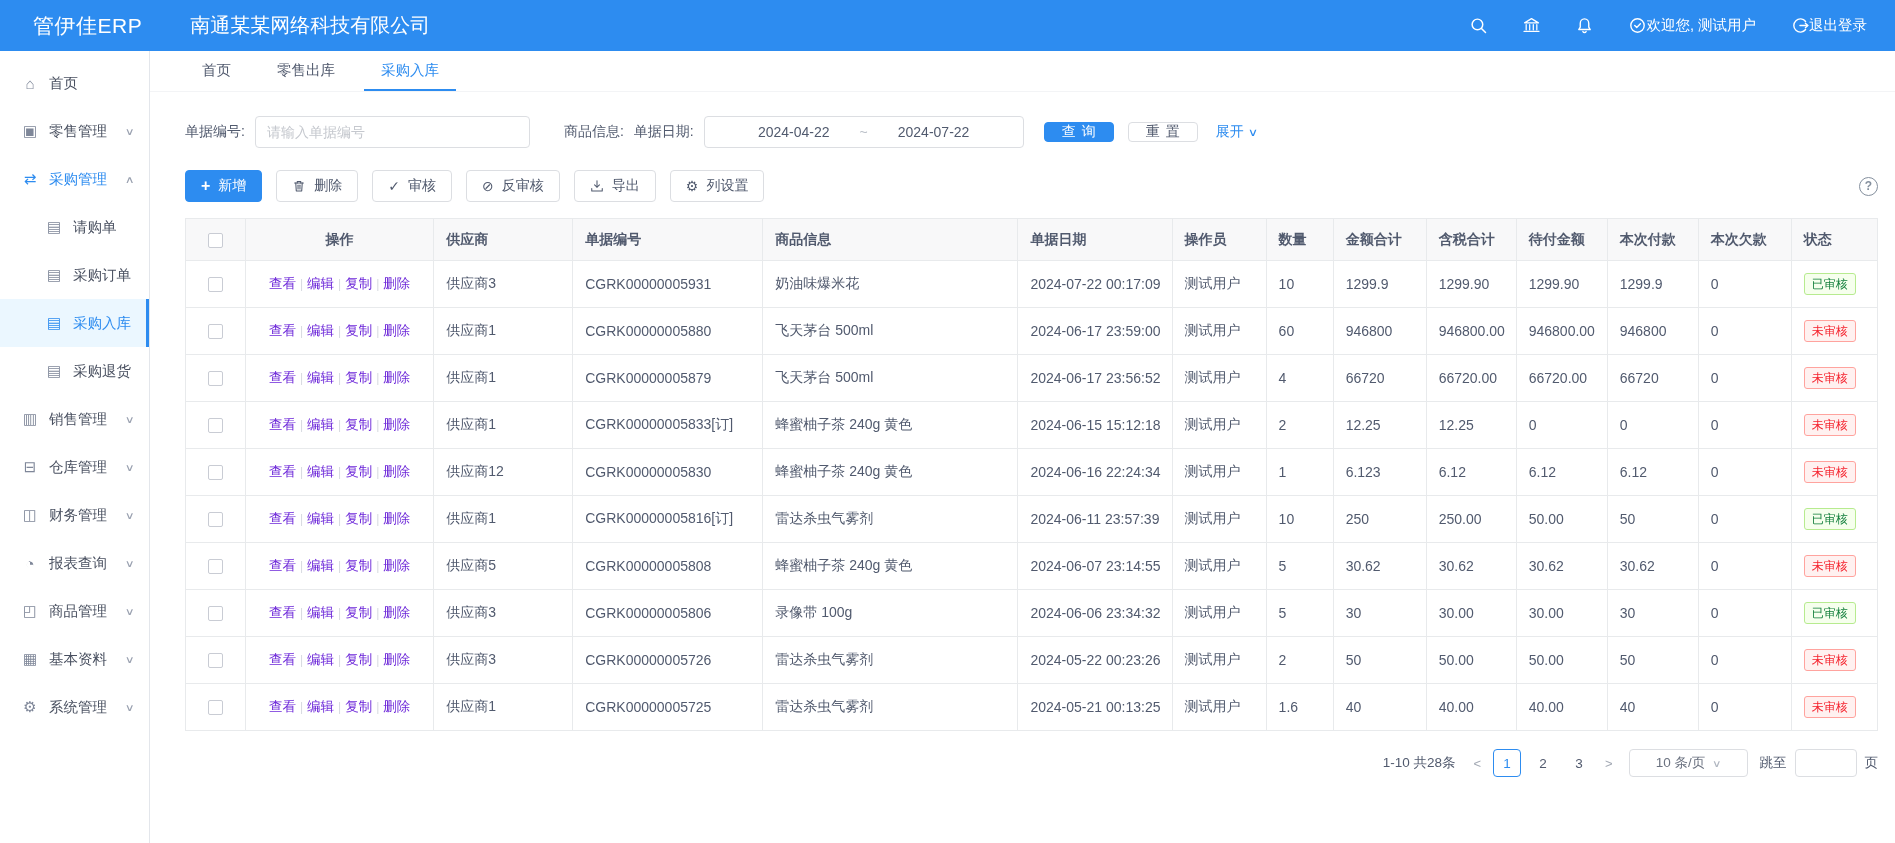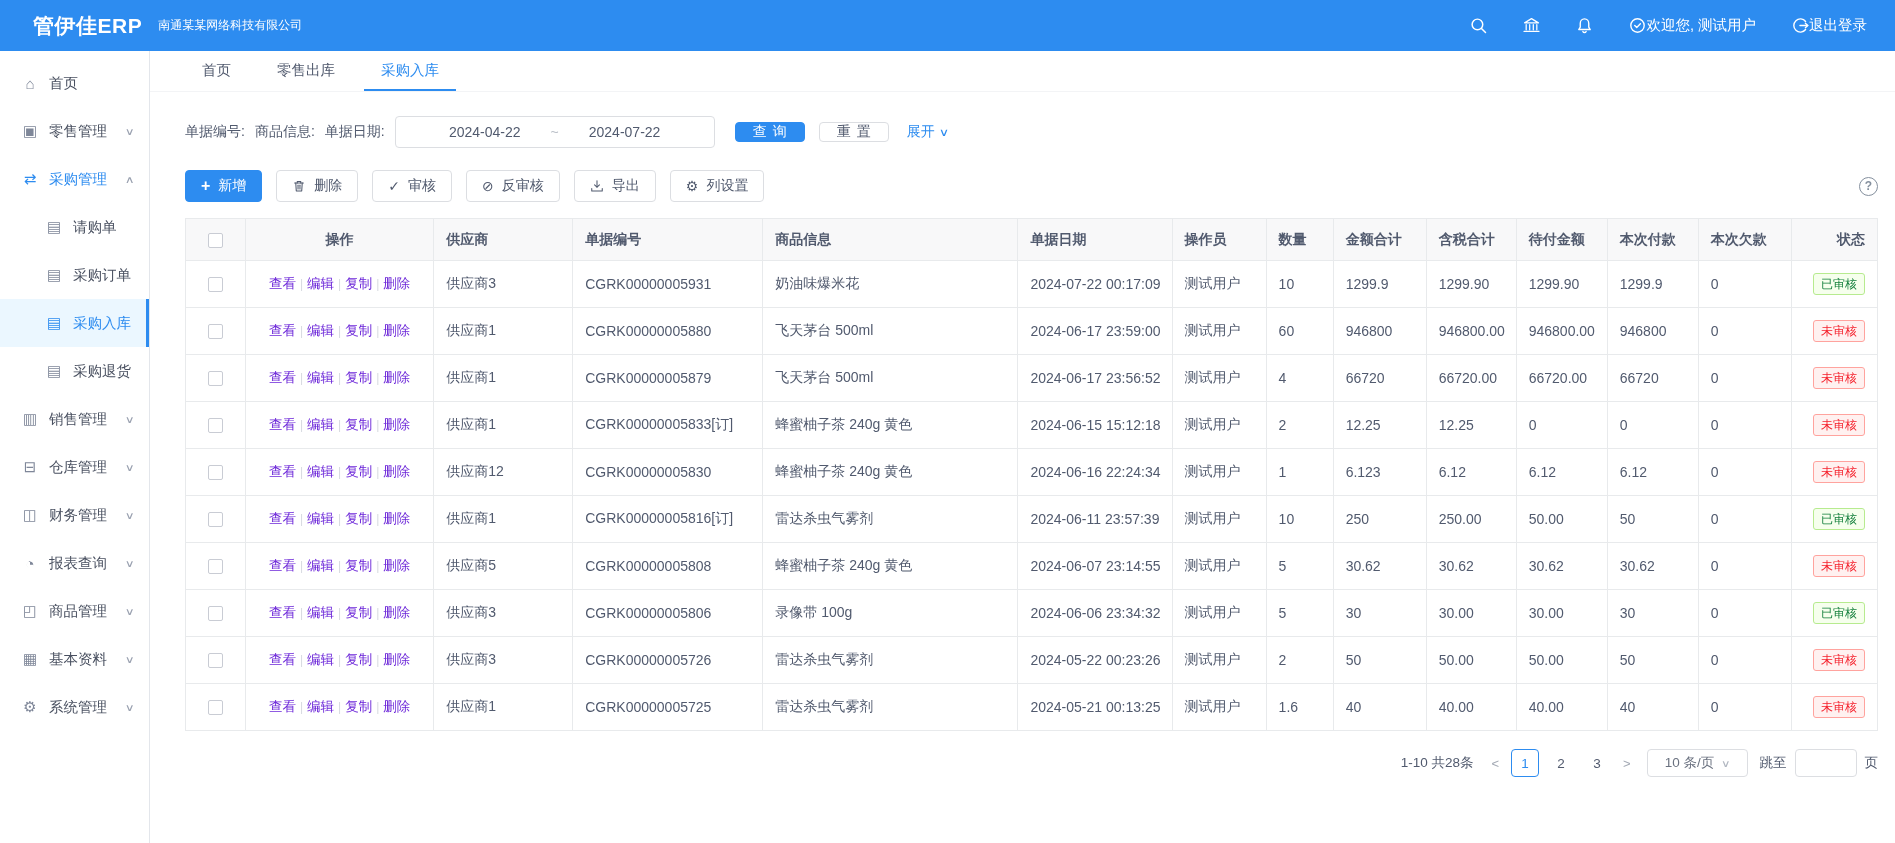--- a/index.html
+++ b/index.html
@@ -1,22 +1,22 @@
 <!DOCTYPE html>
 <html><head>
 <meta charset="utf-8">
 <style>
   * { margin:0; padding:0; box-sizing:border-box; }
   html,body { width:1895px; height:843px; overflow:hidden; background:#fff;
     font-family:"Liberation Sans","DejaVu Sans",sans-serif; color:#515a6e; }
 
   
   .topbar { height:51px; background:#2d8cf0; display:flex; align-items:center; color:#fff; }
-  .logo { flex:0 0 132px; padding-left:33px; font-size:21px; font-weight:700; letter-spacing:.5px; white-space:nowrap; }
-  .company { font-size:12px; margin-left:16px; }
+  .logo { flex:0 0 132px; padding-left:33px; font-size:21px; font-weight:400; letter-spacing:.5px; white-space:nowrap; }
+  .company { font-size:20px; margin-left:48px; }
   .topbar-right { margin-left:auto; display:flex; align-items:center; gap:36px; padding-right:28px; font-size:14.5px; }
   .tb-icon { display:flex; align-items:center; cursor:pointer; }
   .tb-group { display:flex; align-items:center; cursor:pointer; }
 
   
   .shell { display:flex; height:792px; }
   .sidebar { flex:0 0 150px; border-right:1px solid #e3e6eb; padding-top:8px; background:#fff; }
   .side-item { height:48px; display:flex; align-items:center; padding-left:20px; font-size:14.5px; color:#495060; cursor:pointer; position:relative; }
   .side-item .sicon { width:20px; margin-right:9px; color:#7f8799; font-size:15px; text-align:center; flex:0 0 20px; }
   .side-item .chev { position:absolute; right:16px; font-size:10px; color:#9aa1b0; transform:scaleX(1.35); }
@@ -56,35 +56,35 @@
   .tbtn.primary .tico { font-size:16px; font-weight:700; }
   .help-circle { margin-left:auto; width:19px; height:19px; border:1.6px solid #85909e; border-radius:50%; color:#85909e; font-size:12px; font-weight:700; display:flex; align-items:center; justify-content:center; cursor:pointer; }
 
   
   table { width:100%; border-collapse:collapse; margin-top:16px; table-layout:fixed; font-size:14px; }
   th { background:#f8f8f9; font-weight:700; color:#515a6e; height:42px; }
   td { height:47px; color:#515a6e; background:#fff; }
   th,td { border:1px solid #e8eaec; padding:0 12px; text-align:left; overflow:hidden; white-space:nowrap; }
   .c-check { text-align:center; padding:0; }
   .c-ops { text-align:center; padding:0 4px; }
-  .c-status { text-align:right;margin-top:18px; }
+  .c-status { text-align:left;margin-top:18px; }
   .checkbox { display:inline-block; width:15px; height:15px; border:1px solid #c9ccd4; border-radius:2px; background:#fff; vertical-align:middle; cursor:pointer; }
   .lnk { color:#6d28d9; font-size:13.5px; cursor:pointer; text-decoration:none; }
   .sep { color:#d7dae0; margin:0 4px; font-size:12px; }
   .badge { display:inline-block; font-size:12px; line-height:1; padding:4px 7px; border-radius:3px; border:1px solid; }
   .badge.ok  { color:#15803d; border-color:#b7eb8f; background:#f6ffed; }
   .badge.err { color:#f5222d; border-color:#ffa39e; background:#fff1f0; }
 
   
   .pagination { display:flex; align-items:center; justify-content:flex-end; margin-top:18px; font-size:13.5px; color:#515a6e; gap:8px; }
   .pg-total { margin-right:6px; }
   .pg-arrow { color:#a2a8b3; padding:0 4px; cursor:pointer; font-size:13px; }
   .pg-num { min-width:28px; height:28px; display:flex; align-items:center; justify-content:center; border-radius:4px; cursor:pointer; border:1px solid transparent; }
   .pg-num.current { border-color:#2d8cf0; color:#2d8cf0; }
-  .pg-size { height:28px; border:1px solid #dcdee2; border-radius:4px; display:flex; align-items:center; gap:8px; padding:0 17px; color:#6b7280; cursor:pointer; margin:0 4px; }
+  .pg-size { height:28px; border:1px solid #dcdee2; border-radius:4px; display:flex; align-items:center; gap:8px; padding:0 26px; color:#6b7280; cursor:pointer; margin:0 4px; }
   .pg-size .chev { font-size:10px; color:#b0b6c0; transform:scaleX(1.3); }
   .jump-input { width:62px; height:28px; border:1px solid #dcdee2; border-radius:4px; outline:none; padding:0 6px; font-size:13.5px; }
   svg { display:block; }
 </style>
 </head>
 <body>
 
 <div class="topbar">
   <div class="logo">管伊佳ERP</div>
   <div class="company">南通某某网络科技有限公司</div>
@@ -207,20 +207,21 @@
     <div class="tabbar">
       <div class="tab">首页</div>
       <div class="tab">零售出库</div>
       <div class="tab active">采购入库</div>
     </div>
 
     <div class="content">
 
       <div class="filters">
         <span class="f-label">单据编号:</span>
+        <input class="f-input gap-lg" style="width: 275px;" placeholder="请输入单据编号">
         <span class="f-label">商品信息:</span>
         <span class="f-label">单据日期:</span>
         <div class="daterange">
           <span>2024-04-22</span>
           <span style="color:#b9bec7">~</span>
           <span>2024-07-22</span>
         </div>
         <span class="btn btn-primary">查询</span>
         <span class="btn btn-plain">重置</span>
         <span class="expand">

